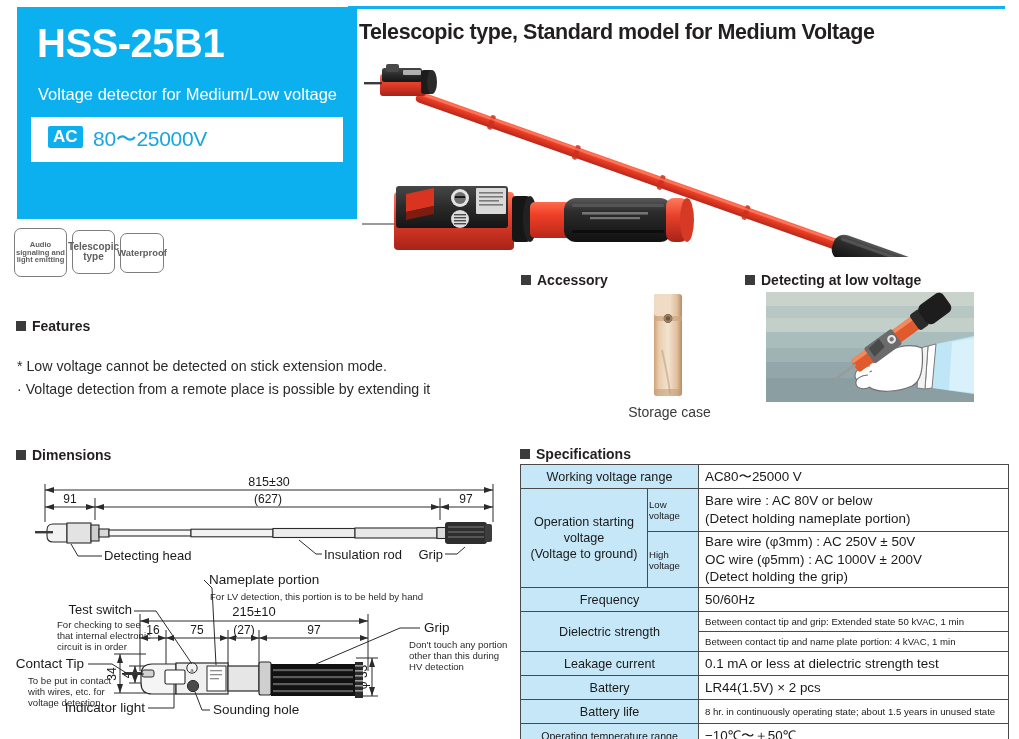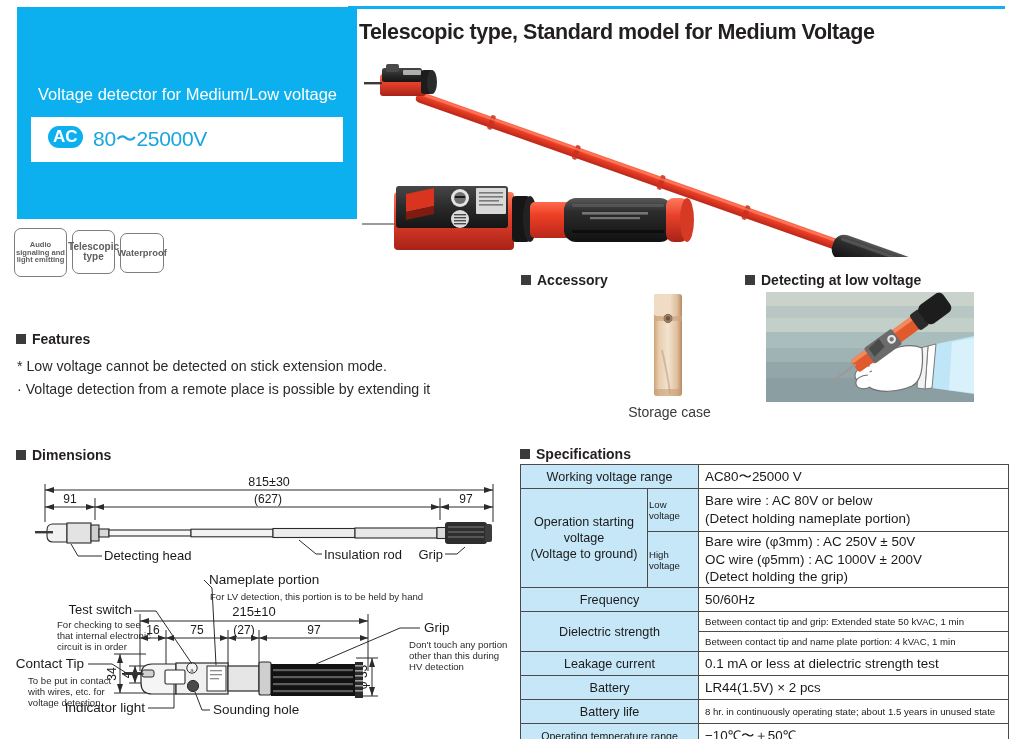--- a/index.html
+++ b/index.html
@@ -27,21 +27,21 @@
     position:absolute;left:21px;top:78px;
     font-size:16.5px;color:#fff;font-weight:400;
   }
   #ac-box{
     position:absolute;left:14px;top:110px;width:312px;height:45px;
     background:#ffffff;
   }
   #ac-badge{
     position:absolute;left:17px;top:9px;
     background:#0cb0ee;color:#fff;font-weight:bold;font-size:17px;
-    padding:1px 5px 2px 5px;border-radius:11px;line-height:1.12;
+    padding:1px 5px 2px 5px;border-radius:2px;line-height:1.12;
   }
   #ac-value{
     position:absolute;left:62px;top:8px;
     color:#17a6e0;font-size:21px;font-weight:500;letter-spacing:-0.3px;
   }
 
   
   #badges{left:14px;top:228px;display:flex;align-items:flex-start;gap:5px;}
   .badge{
     border:1.4px solid #7d7d7d;border-radius:7px;
@@ -57,21 +57,21 @@
   
   #headline{
     left:359px;top:20px;width:660px;
     font-size:21.5px;font-weight:bold;color:#231f20;letter-spacing:-0.45px;
   }
 
   
   .sec-head{display:flex;align-items:center;gap:6px;font-size:14px;font-weight:bold;color:#231f20;}
   .sq{width:10px;height:10px;background:#3b3b3b;display:inline-block;}
 
-  #features-head{left:16px;top:331px;}
+  #features-head{left:16px;top:318px;}
   #features-body{left:17px;top:355px;width:470px;font-size:14.2px;line-height:1.62;color:#2b2b2b;}
 
   #dims-head{left:16px;top:447px;}
   #specs-head{left:520px;top:446px;}
   #acc-head{left:521px;top:272px;}
   #detect-head{left:745px;top:272px;}
   #detect-head .sq{margin-right:0;}
 
   
   #case-img{left:648px;top:290px;width:40px;height:110px;}
@@ -97,20 +97,21 @@
   #dim-top{left:16px;top:468px;width:492px;height:95px;}
   #dim-bottom{left:16px;top:566px;width:500px;height:168px;}
   .dimtxt{font-family:"Liberation Sans", sans-serif;}
 </style>
 </head>
 <body>
 
 <div class="abs" id="top-rule"></div>
 
 <div class="abs" id="hero">
+  <div id="hero-title">HSS-25B1</div>
   <div id="hero-sub">Voltage detector for Medium/Low voltage</div>
   <div id="ac-box">
     <span id="ac-badge">AC</span>
     <span id="ac-value">80〜25000V</span>
   </div>
 </div>
 
 <div class="abs" id="badges">
   <div class="badge b1">Audio signaling and light emitting</div>
   <div class="badge b2">Telescopic type</div>

